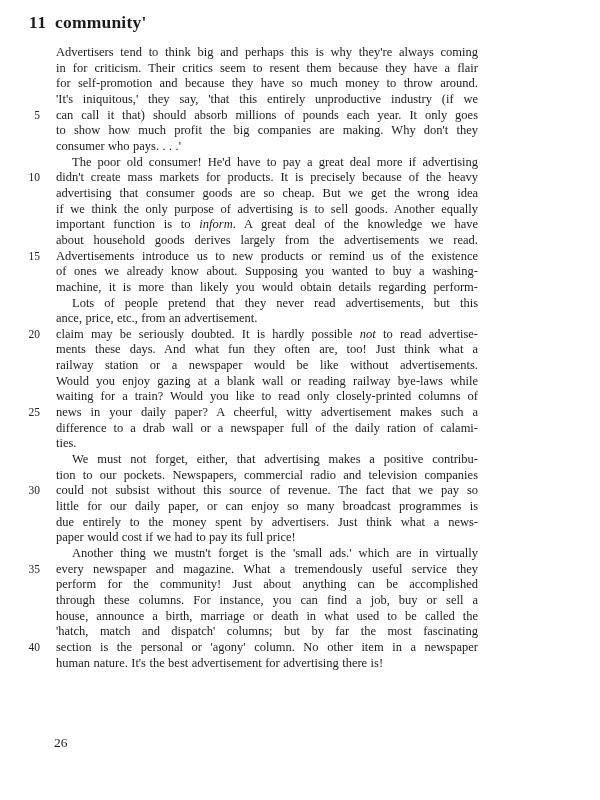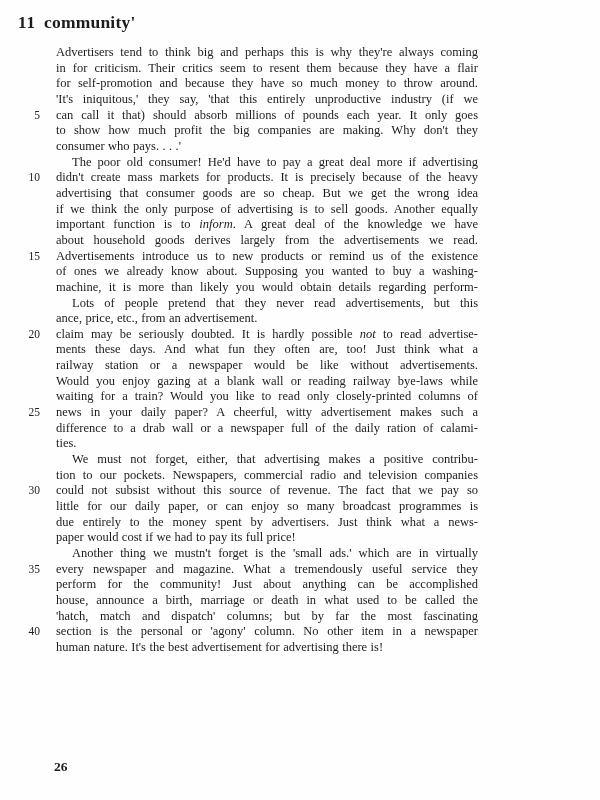--- a/index.html
+++ b/index.html
@@ -13,21 +13,21 @@
   .page {
     position: relative;
     width: 600px;
     height: 800px;
     background: #fefefe;
     color: #1c1c1c;
     font-family: "Liberation Serif", serif;
   }
   .title-block {
     display: flex;
-    padding: 13px 0 0 2px;
+    padding: 13px 0 0 13px;
   }
   .unit-num {
     flex: none;
     width: 34px;
     text-align: right;
     font-weight: bold;
     font-size: 17px;
     line-height: 18px;
     letter-spacing: 1px;
     padding-top: 1px;
@@ -75,22 +75,22 @@
   }
   .ltext.indent {
     text-indent: 16px;
   }
   .ltext em {
     font-style: italic;
   }
   .pageno {
     position: absolute;
     left: 54px;
-    top: 759px;
-    font-weight: bold;
+    top: 735px;
+    font-weight: normal;
     font-size: 13.5px;
   }
 </style>
 </head>
 <body>
 
 <div class="page">
 
   <header class="title-block">
     <span class="unit-num">11</span>
@@ -235,20 +235,24 @@
       <div class="line">
         <span class="lineno">35</span>
         <span class="ltext">every newspaper and magazine. What a tremendously useful service they</span>
       </div>
       <div class="line">
         <span class="lineno"></span>
         <span class="ltext">perform for the community! Just about anything can be accomplished</span>
       </div>
       <div class="line">
         <span class="lineno"></span>
+        <span class="ltext">through these columns. For instance, you can find a job, buy or sell a</span>
+      </div>
+      <div class="line">
+        <span class="lineno"></span>
         <span class="ltext">house, announce a birth, marriage or death in what used to be called the</span>
       </div>
       <div class="line">
         <span class="lineno"></span>
         <span class="ltext">'hatch, match and dispatch' columns; but by far the most fascinating</span>
       </div>
       <div class="line">
         <span class="lineno">40</span>
         <span class="ltext">section is the personal or 'agony' column. No other item in a newspaper</span>
       </div>

